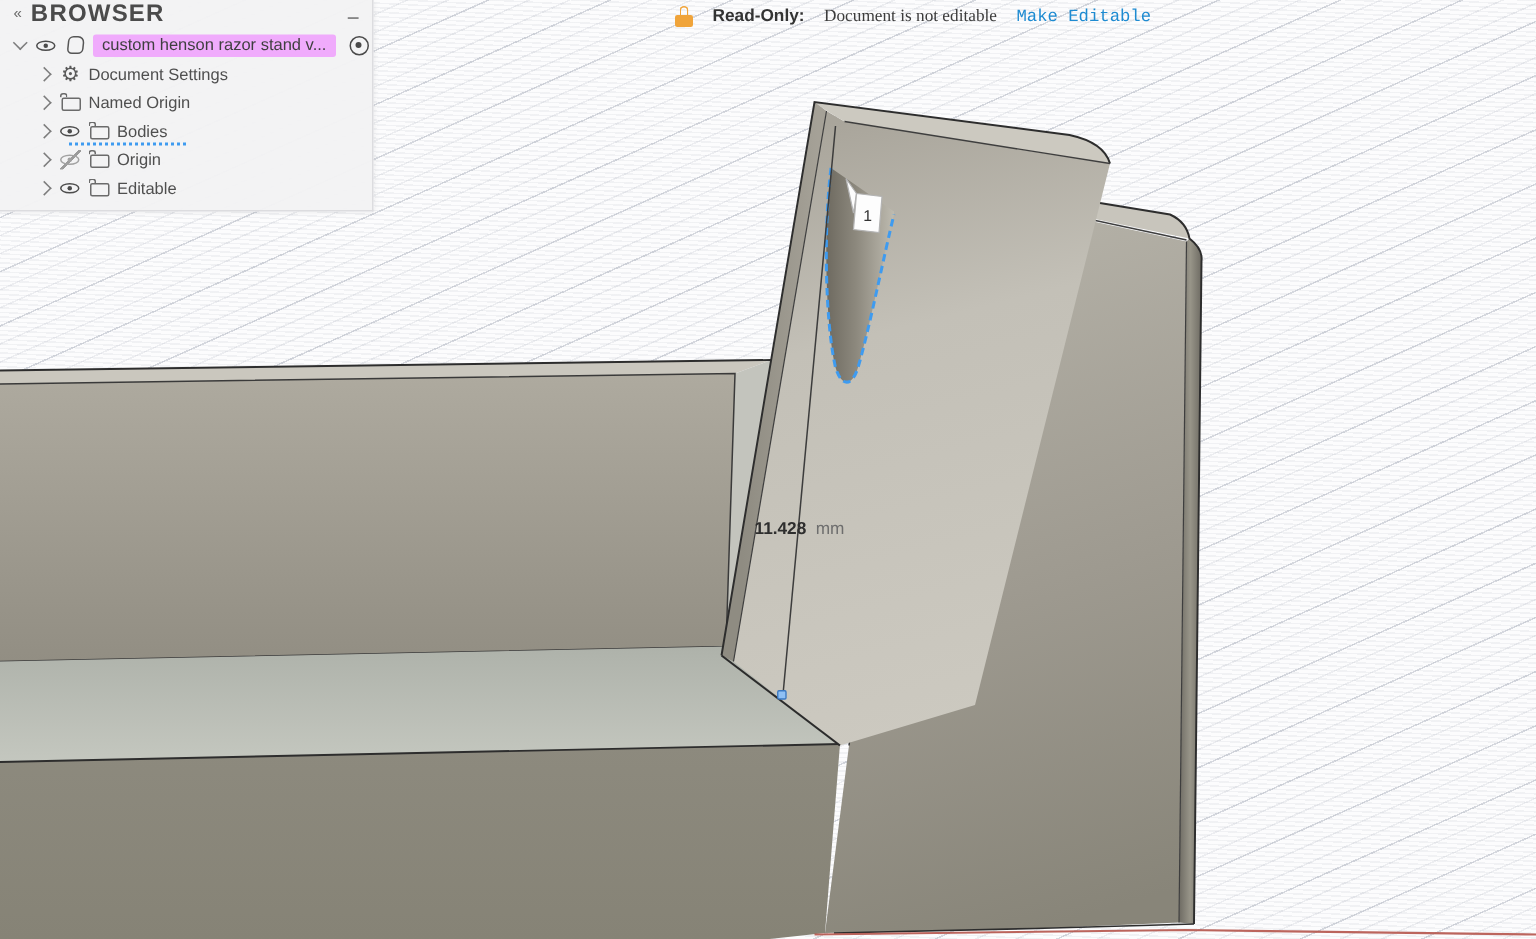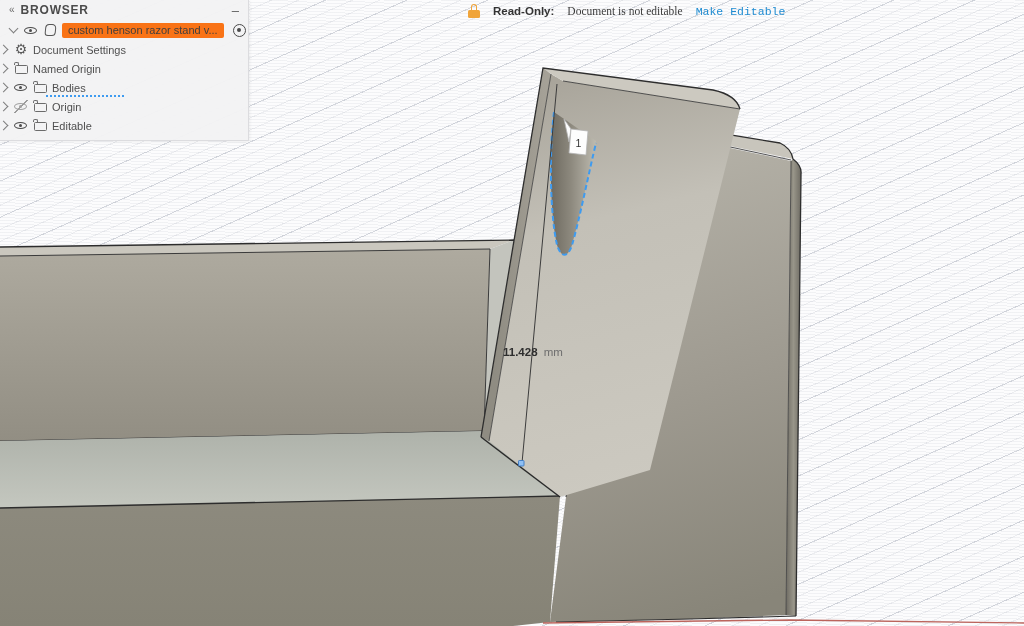--- a/index.html
+++ b/index.html
@@ -9,42 +9,42 @@
   
   .viewport{position:absolute;inset:0;
     background:
       repeating-linear-gradient(183deg, rgba(105,115,135,.08) 0 1px, transparent 1px 3px),
       repeating-linear-gradient(156deg, rgba(100,110,132,.10) 0 1px, transparent 1px 11px),
       repeating-linear-gradient(156deg, rgba(95,105,128,.16) 0 1px, transparent 1px 33px),
       #fcfcfd;}
   .cad-svg{position:absolute;inset:0;}
 
   
-  .banner{position:absolute;left:468px;top:2px;height:18px;display:flex;align-items:center;
+  .banner{position:absolute;left:450px;top:2px;height:18px;display:flex;align-items:center;
           gap:13px;font-size:11.5px;color:#3c3c3c;}
   .banner .ro{font-weight:bold;color:#333;}
   .banner .msg{color:#3c3c3c;font-family:Liberation Serif, serif;}
   .banner .action{color:#1e8bd1;cursor:pointer;font-family:Liberation Mono, monospace;}
   .lock{position:relative;width:12px;height:14px;display:inline-block;}
   .lock .shackle{position:absolute;top:0;left:2.5px;width:6px;height:7px;
       border:1.8px solid #f0a43a;border-bottom:none;border-radius:4px 4px 0 0;box-sizing:border-box;}
   .lock .lbody{position:absolute;bottom:0;left:0;width:12px;height:8px;background:#f0a43a;border-radius:1.5px;}
 
   
   .browser{position:absolute;left:0;top:0;width:248px;background:rgba(243,243,244,.96);
            border-right:1px solid #dcdcdf;border-bottom:1px solid #dcdcdf;
            box-shadow:1px 1px 3px rgba(0,0,0,.06);padding-bottom:5px;font-size:11px;color:#4f4f4f;}
   .browser-header{height:20px;display:flex;align-items:center;padding:0 9px;gap:8px;}
   .collapse-ic{color:#6b6b6b;font-size:10px;letter-spacing:-2px;line-height:1;}
   .collapse-ic::before{content:"\00AB";}
-  .browser-title{font-weight:bold;color:#4b4b4b;letter-spacing:.8px;font-size:12px;}
+  .browser-title{font-weight:bold;color:#4b4b4b;letter-spacing:.8px;font-size:16px;}
   .min-ic{margin-left:auto;color:#5a5a5a;font-size:13px;line-height:1;cursor:pointer;}
   .min-ic::before{content:"\2013";}
 
-  .tree-row{height:19px;display:flex;align-items:center;gap:5px;position:relative;}
+  .tree-row{height:19px;display:flex;align-items:center;gap:5px;position:relative;padding-left:26px;}
   .tree-row.root{padding-left:10px;height:20px;}
   .chev{width:6px;height:6px;border-right:1.4px solid #7d7d7d;border-bottom:1.4px solid #7d7d7d;
         transform:rotate(-45deg);flex:none;margin-right:2px;cursor:pointer;}
   .chev.down{transform:rotate(45deg);margin-top:-3px;}
   .icon-slot{width:14px;flex:none;display:flex;justify-content:center;}
   .eye{width:14px;height:13px;position:relative;flex:none;cursor:pointer;}
   .eye::before{content:"";position:absolute;top:3px;left:0;width:13px;height:7px;
       border:1.4px solid #4c4c4c;border-radius:50%;box-sizing:border-box;}
   .eye::after{content:"";position:absolute;top:5px;left:4.8px;width:3.4px;height:3.4px;
       background:#4c4c4c;border-radius:50%;}
@@ -56,21 +56,21 @@
   .folder::before{content:"";position:absolute;top:-3.6px;left:-1.4px;width:5px;height:2.4px;
       border:1.4px solid #6b6b6b;border-bottom:none;border-radius:2px 2px 0 0;box-sizing:border-box;}
   .gear{font-size:14px;color:#5a5a5a;line-height:12px;flex:none;margin-top:-1px;}
   .gear::before{content:"\2699";}
   .body-ic{width:11px;height:12px;border:1.5px solid #555;border-radius:3.5px 4.5px 3.5px 3.5px;
       transform:skewX(-6deg);box-sizing:border-box;flex:none;}
   .target{width:13px;height:13px;border:1.4px solid #4a4a4a;border-radius:50%;position:relative;
       box-sizing:border-box;flex:none;margin-left:4px;cursor:pointer;}
   .target::after{content:"";position:absolute;top:3.2px;left:3.2px;width:4px;height:4px;
       background:#4a4a4a;border-radius:50%;}
-  .root-label{background:#f97316;border-radius:2px;padding:1.5px 6px;color:#3f3f3f;white-space:nowrap;cursor:default;}
+  .root-label{background:#f0abfc;border-radius:2px;padding:1.5px 6px;color:#3f3f3f;white-space:nowrap;cursor:default;}
   .row-label{color:#4f4f4f;white-space:nowrap;cursor:default;}
   .hl-underline{position:absolute;left:46px;bottom:0px;width:78px;height:0;
       border-bottom:2.6px dotted #3e9bf0;}
 </style>
 </head>
 <body>
 
 <div class="viewport">
 
   <svg class="cad-svg" viewBox="0 0 1024 626">

